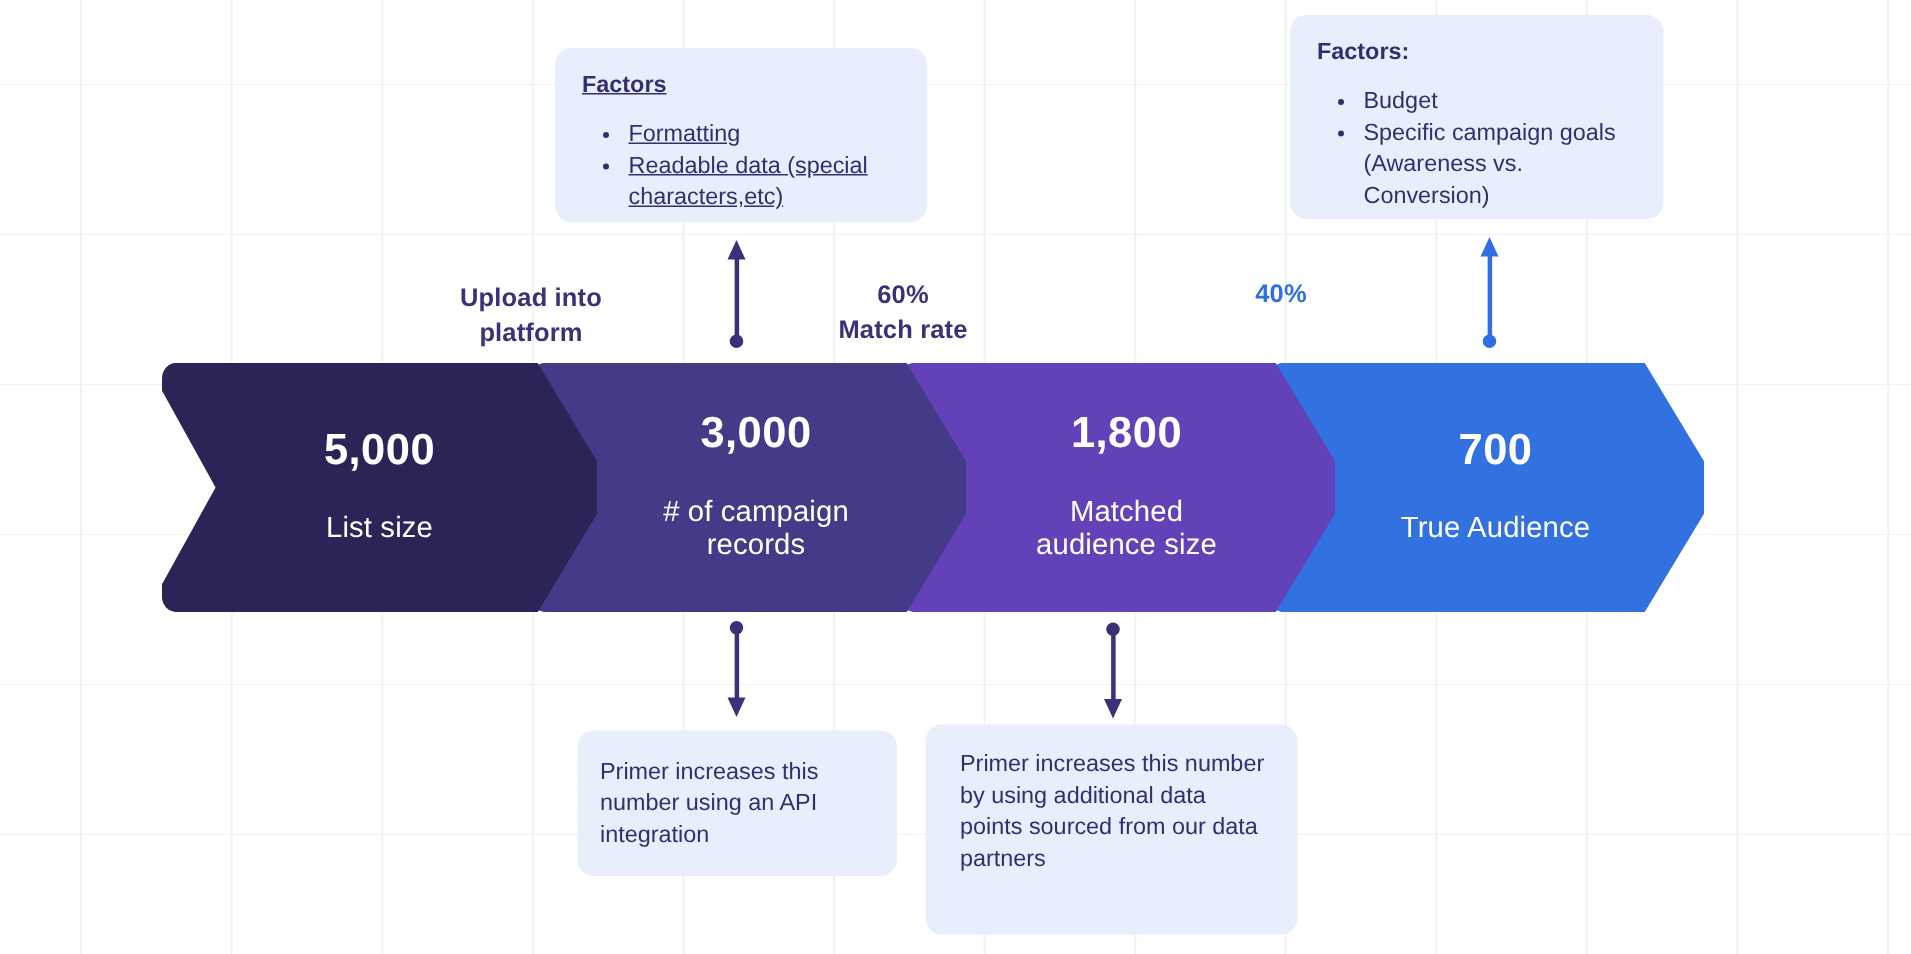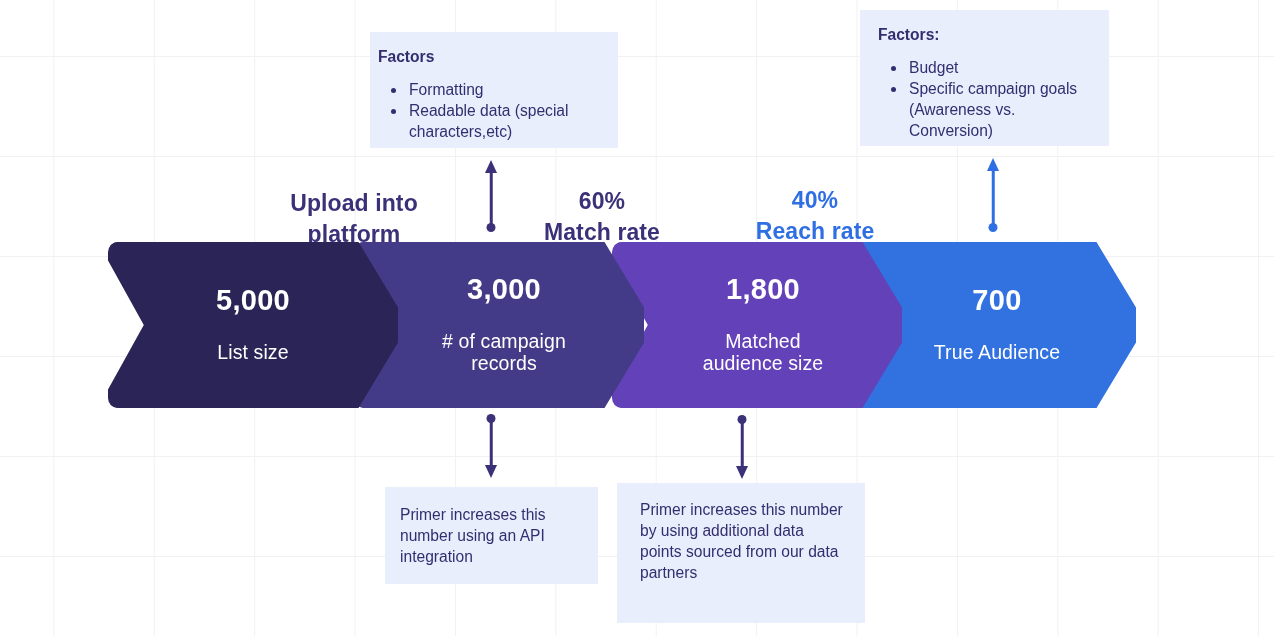--- a/index.html
+++ b/index.html
@@ -106,31 +106,31 @@
 
   
   .conn.down .dot  { top: 0; background: currentColor; }
   .conn.down .stem { top: 5px; bottom: 11px; background: currentColor; }
   .conn.down .head { bottom: 0; border-top: 13px solid currentColor; }
 
   
   .rate-label {
     position: absolute;
     text-align: center;
-    font-size: 23px;
+    font-size: 17px;
     font-weight: bold;
     line-height: 1.33;
     letter-spacing: 0.1px;
   }
 
   
   .callout {
     position: absolute;
     background: #e8eefc;
-    border-radius: 0;
+    border-radius: 11px;
     box-sizing: border-box;
     color: #342e70;
     font-size: 15.6px;
     line-height: 1.35;
   }
   .callout .c-title {
     font-weight: bold;
     margin-bottom: 1px;
     display: block;
   }
@@ -140,21 +140,21 @@
     list-style: disc;
   }
   .callout li { margin: 0 0 0 0; padding-left: 2px; }
   .callout p { margin: 0; }
 </style>
 </head>
 <body>
 
 <div id="canvas">
 
-  <div class="callout" style="left:370px; top:32px; width:248px; height:116px; padding:14px 16px 12px 8px;">
+  <div class="callout" style="left:370px; top:32px; width:248px; height:116px; padding:14px 16px 12px 18px;text-decoration:underline;">
     <span class="c-title">Factors</span>
     <ul>
       <li>Formatting</li>
       <li>Readable data (special characters,etc)</li>
     </ul>
   </div>
 
   <div class="callout" style="left:860px; top:10px; width:249px; height:136px; padding:14px 16px 12px 18px;">
     <span class="c-title">Factors:</span>
     <ul>
@@ -178,23 +178,22 @@
   <div class="rate-label" style="left:264px; top:188px; width:180px; color:#3b3178;">
     <div>Upload into</div>
     <div>platform</div>
   </div>
 
   <div class="rate-label" style="left:512px; top:186px; width:180px; color:#3b3178;">
     <div>60%</div>
     <div>Match rate</div>
   </div>
 
-  <div class="rate-label" style="left:725px; top:185px; width:180px; color:#2f6fe4;">
+  <div class="rate-label" style="left:764px; top:185px; width:180px; color:#2f6fe4;">
     <div>40%</div>
-    <div>Reach rate</div>
   </div>
 
   <div class="funnel">
 
     <div class="seg" style="left:0px; width:290px; z-index:4;">
       <svg class="shape" viewBox="0 0 290 166" preserveAspectRatio="none">
         <path d="M0,0 H240 L290,83 L240,166 H0 L46,83 Z" fill="#2b2456" stroke="#2b2456" stroke-width="18" stroke-linejoin="round"></path>
       </svg>
       <div class="seg-inner">
         <div class="seg-value">5,000</div>
@@ -205,21 +204,21 @@
     <div class="seg" style="left:246px; width:290px; z-index:3;">
       <svg class="shape" viewBox="0 0 290 166" preserveAspectRatio="none">
         <path d="M0,0 H240 L290,83 L240,166 H0 L46,83 Z" fill="#433b87" stroke="#433b87" stroke-width="18" stroke-linejoin="round"></path>
       </svg>
       <div class="seg-inner" style="padding-left:10px;">
         <div class="seg-value">3,000</div>
         <div class="seg-label" style="max-width:150px;"># of campaign records</div>
       </div>
     </div>
 
-    <div class="seg" style="left:504px; width:290px; z-index:2;">
+    <div class="seg" style="left:492px; width:290px; z-index:2;">
       <svg class="shape" viewBox="0 0 290 166" preserveAspectRatio="none">
         <path d="M0,0 H240 L290,83 L240,166 H0 L46,83 Z" fill="#6341b8" stroke="#6341b8" stroke-width="18" stroke-linejoin="round"></path>
       </svg>
       <div class="seg-inner" style="padding-left:12px;">
         <div class="seg-value">1,800</div>
         <div class="seg-label" style="max-width:160px;">Matched audience size</div>
       </div>
     </div>
 
     <div class="seg" style="left:738px; width:290px; z-index:1;">

